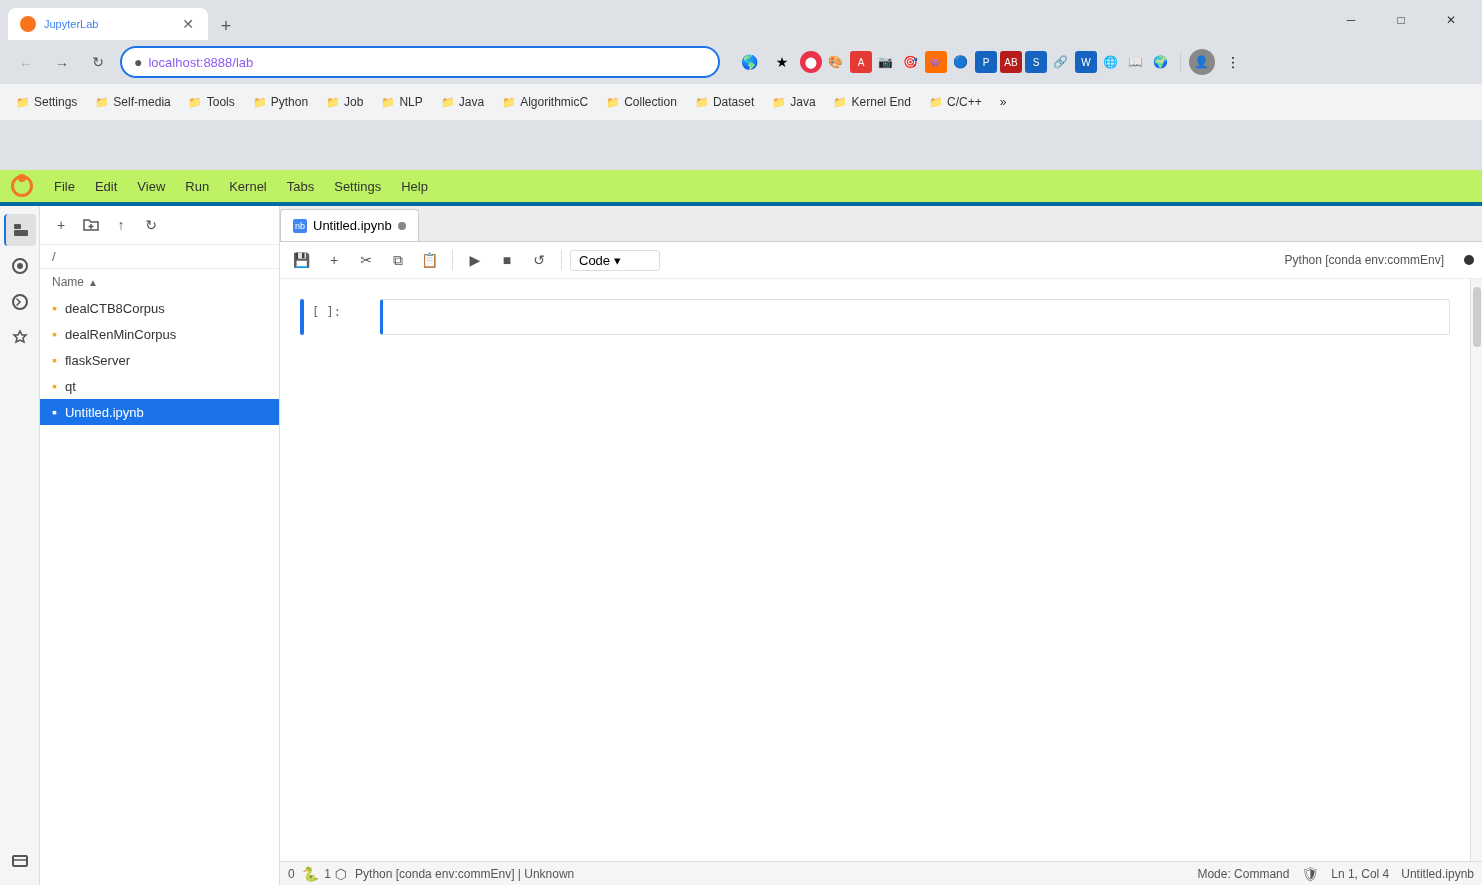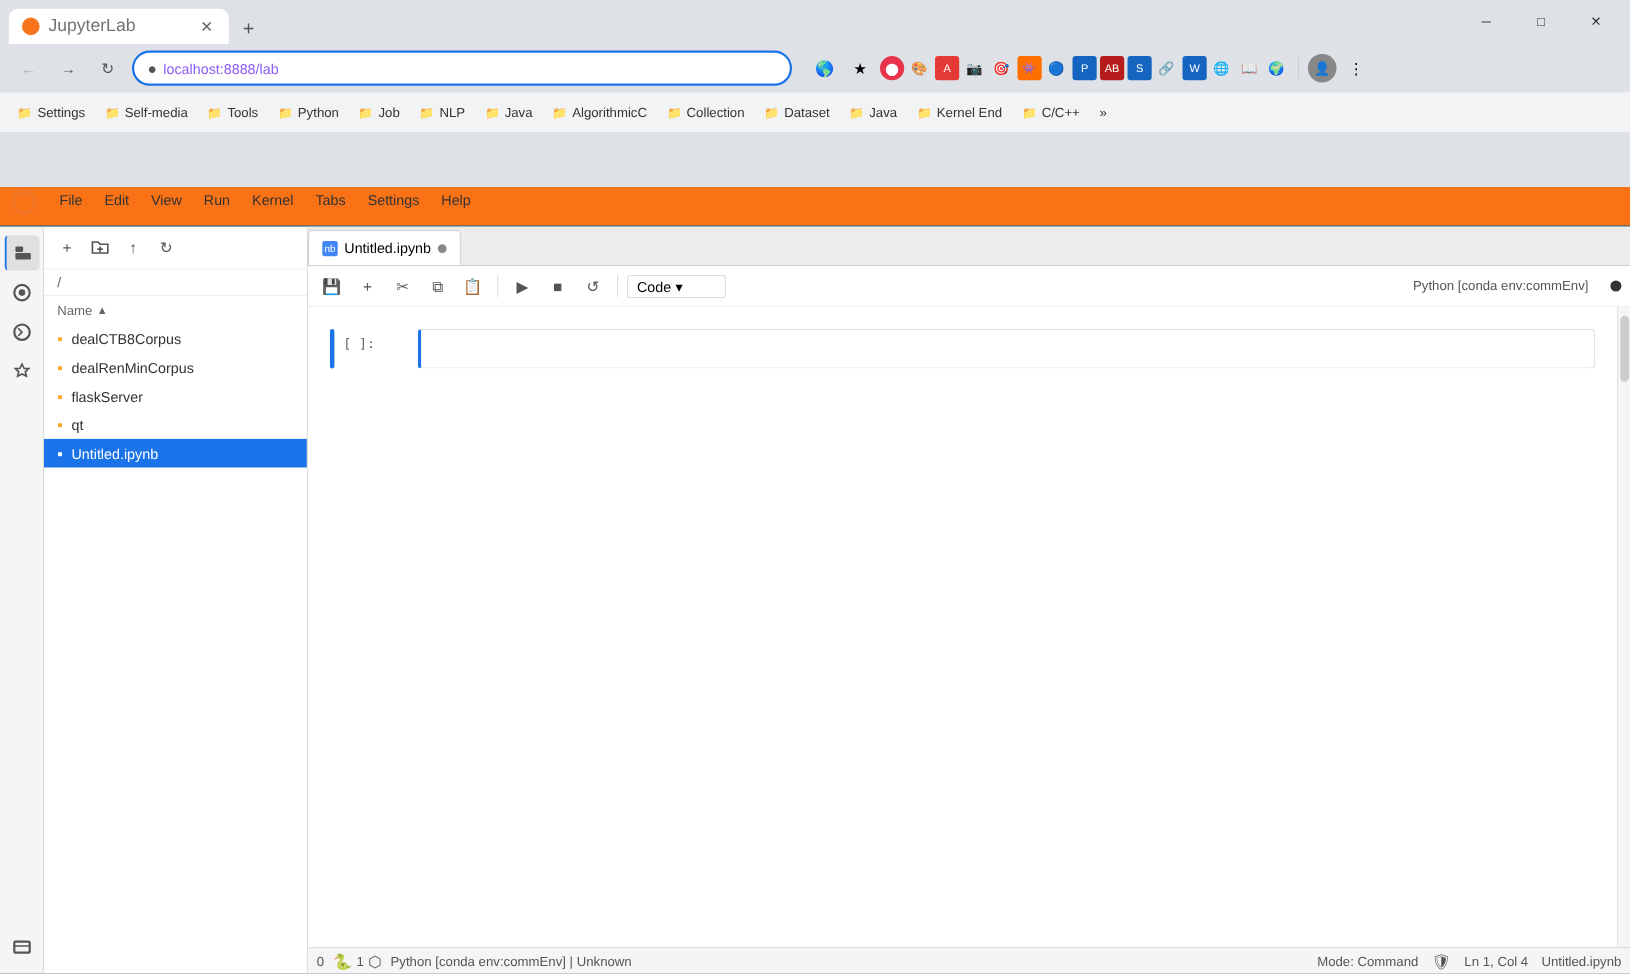--- a/index.html
+++ b/index.html
@@ -51,22 +51,22 @@
       background: #f97316;
       border-radius: 50%;
       display: flex;
       align-items: center;
       justify-content: center;
       font-size: 10px;
       color: white;
       font-weight: bold;
     }
     .browser-tab .tab-title {
-      font-size: 16px;
-      color: #737373;
+      font-size: 11px;
+      color: #3b82f6;
       flex: 1;
       white-space: nowrap;
       overflow: hidden;
     }
     .browser-tab .tab-close {
       font-size: 14px;
       color: #666;
       cursor: pointer;
       width: 16px;
       height: 16px;
@@ -193,24 +193,24 @@
       width: 100%;
       height: 715px;
       background: #fff;
       display: flex;
       flex-direction: column;
     }
 
     
     .menu-bar {
       display: flex;
-      align-items: flex-start;
+      align-items: center;
       height: 36px;
-      background: #f97316;
-      border-bottom: 1px solid #0369a1;
+      background: #bef264;
+      border-bottom: 4px solid #0369a1;
       padding: 0 8px;
       gap: 0;
     }
     .jupyter-logo {
       width: 28px;
       height: 28px;
       margin-right: 8px;
       display: flex;
       align-items: center;
       justify-content: center;

